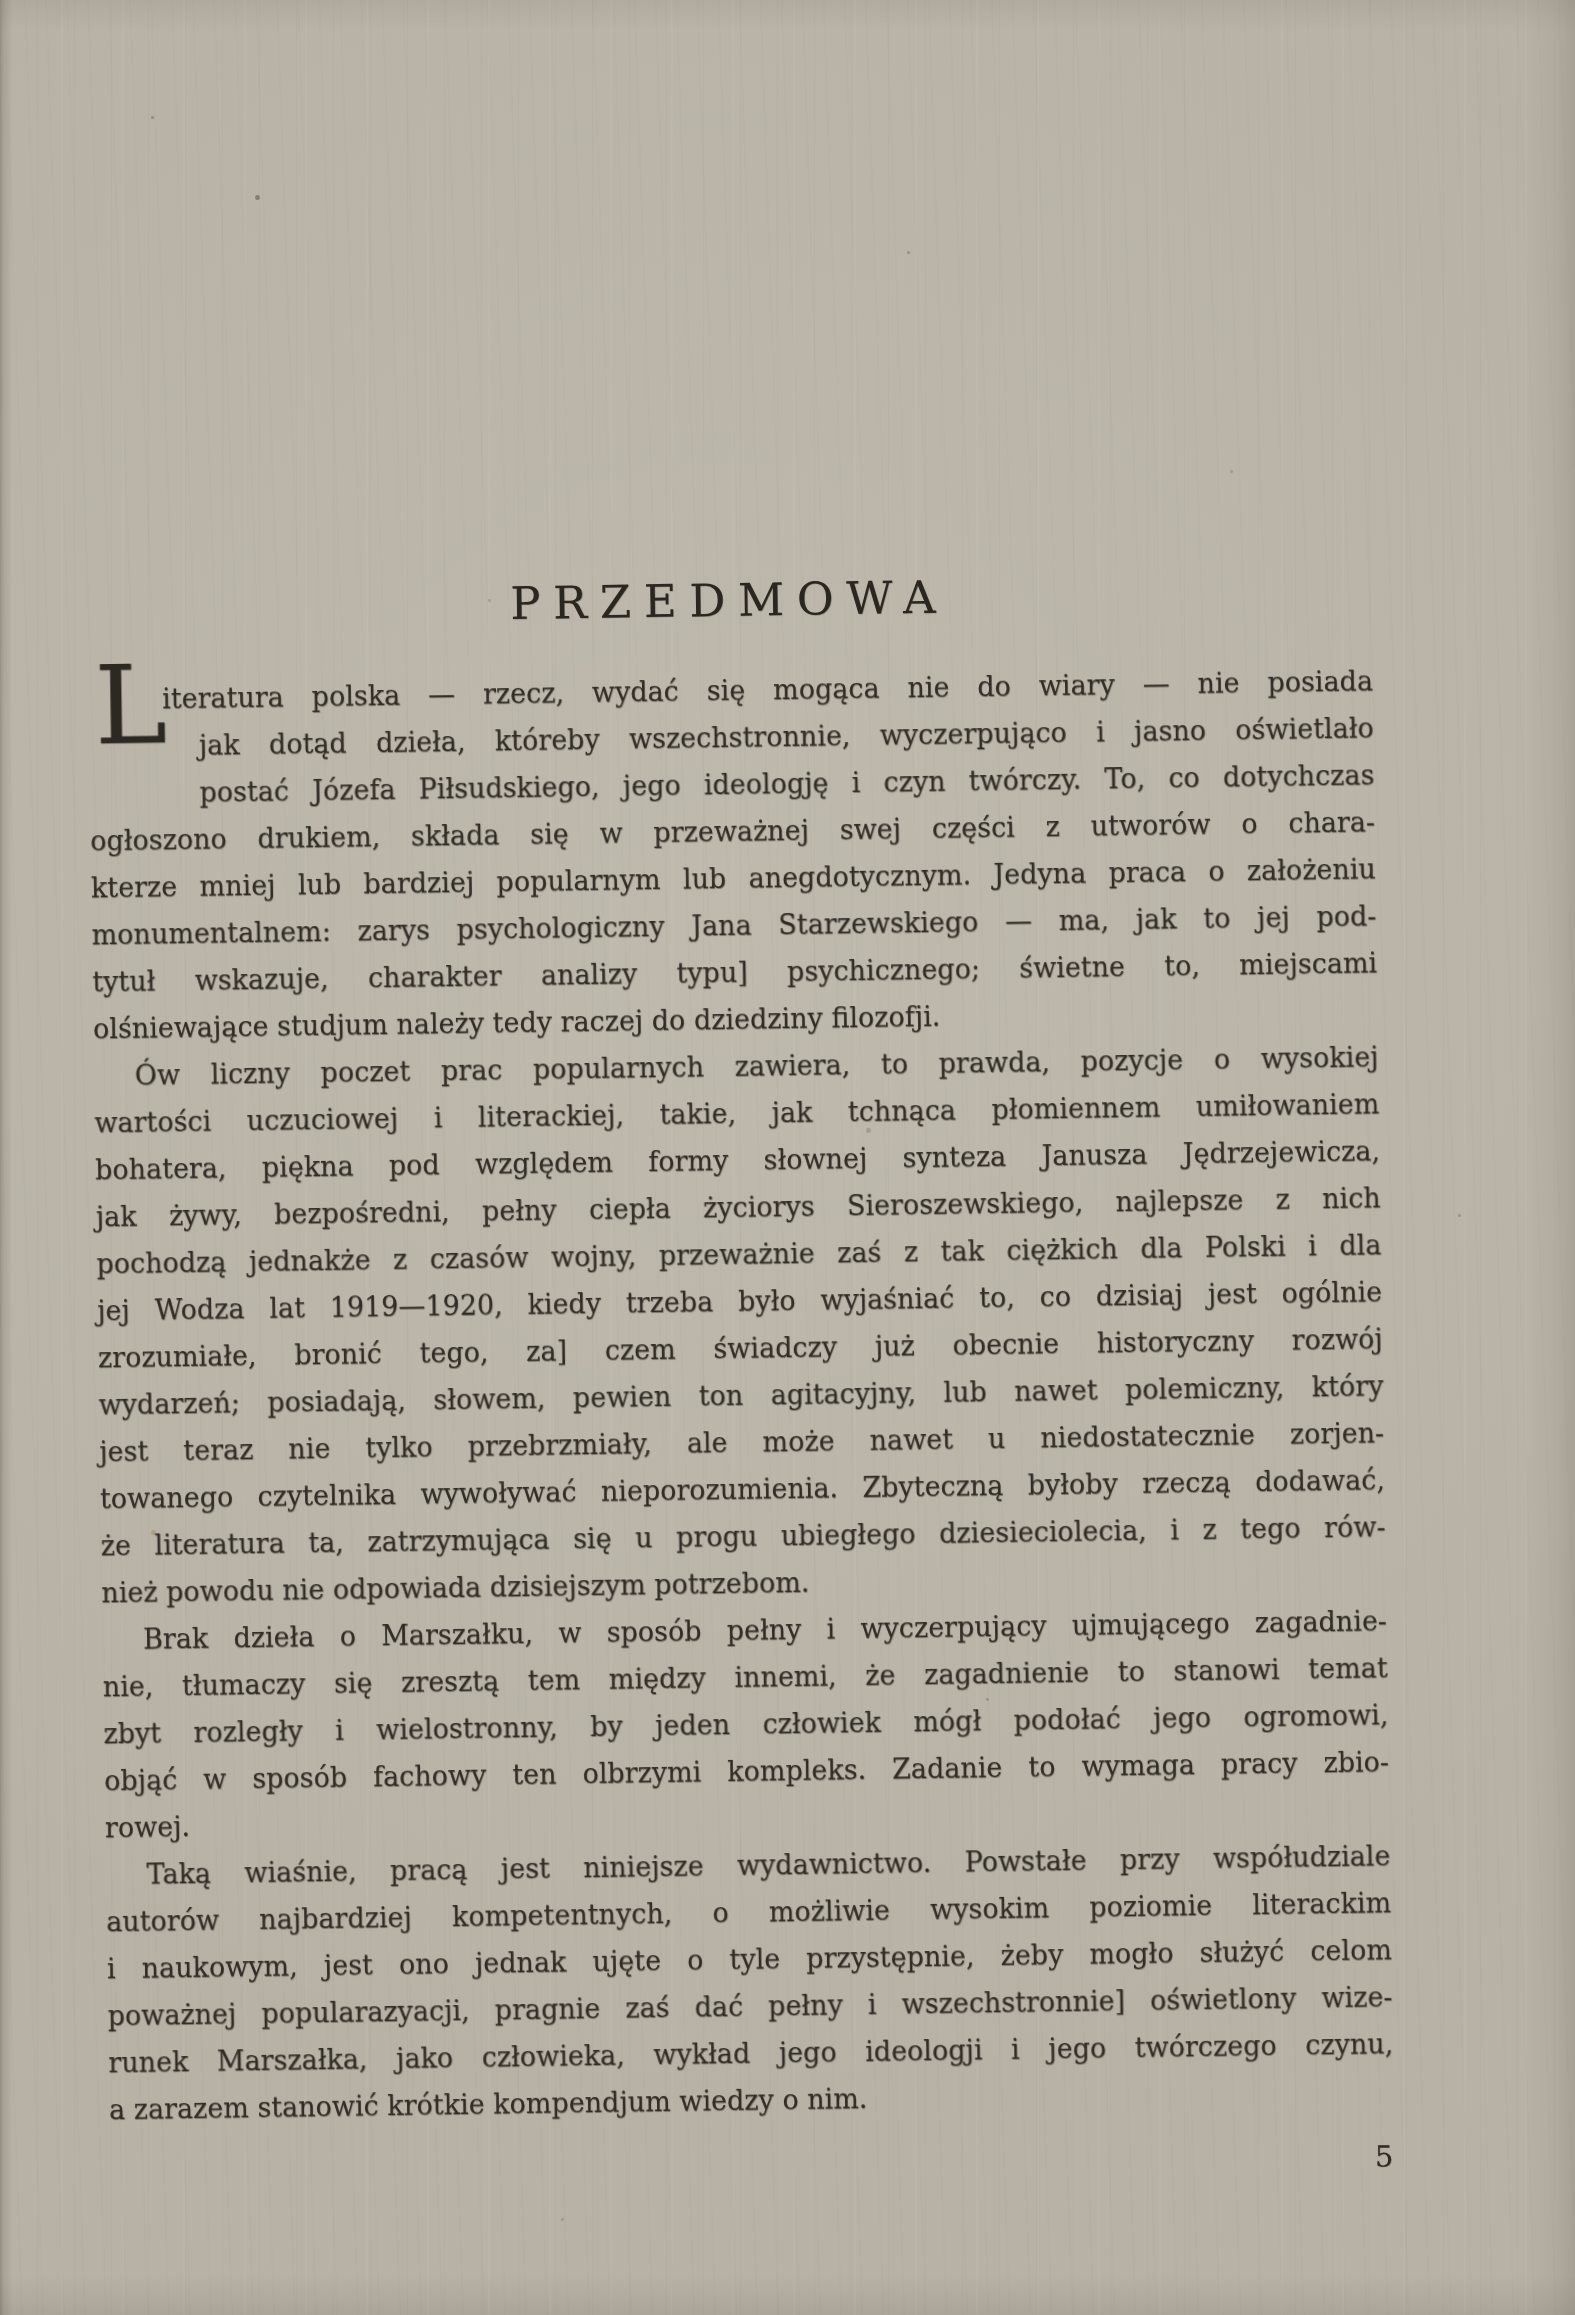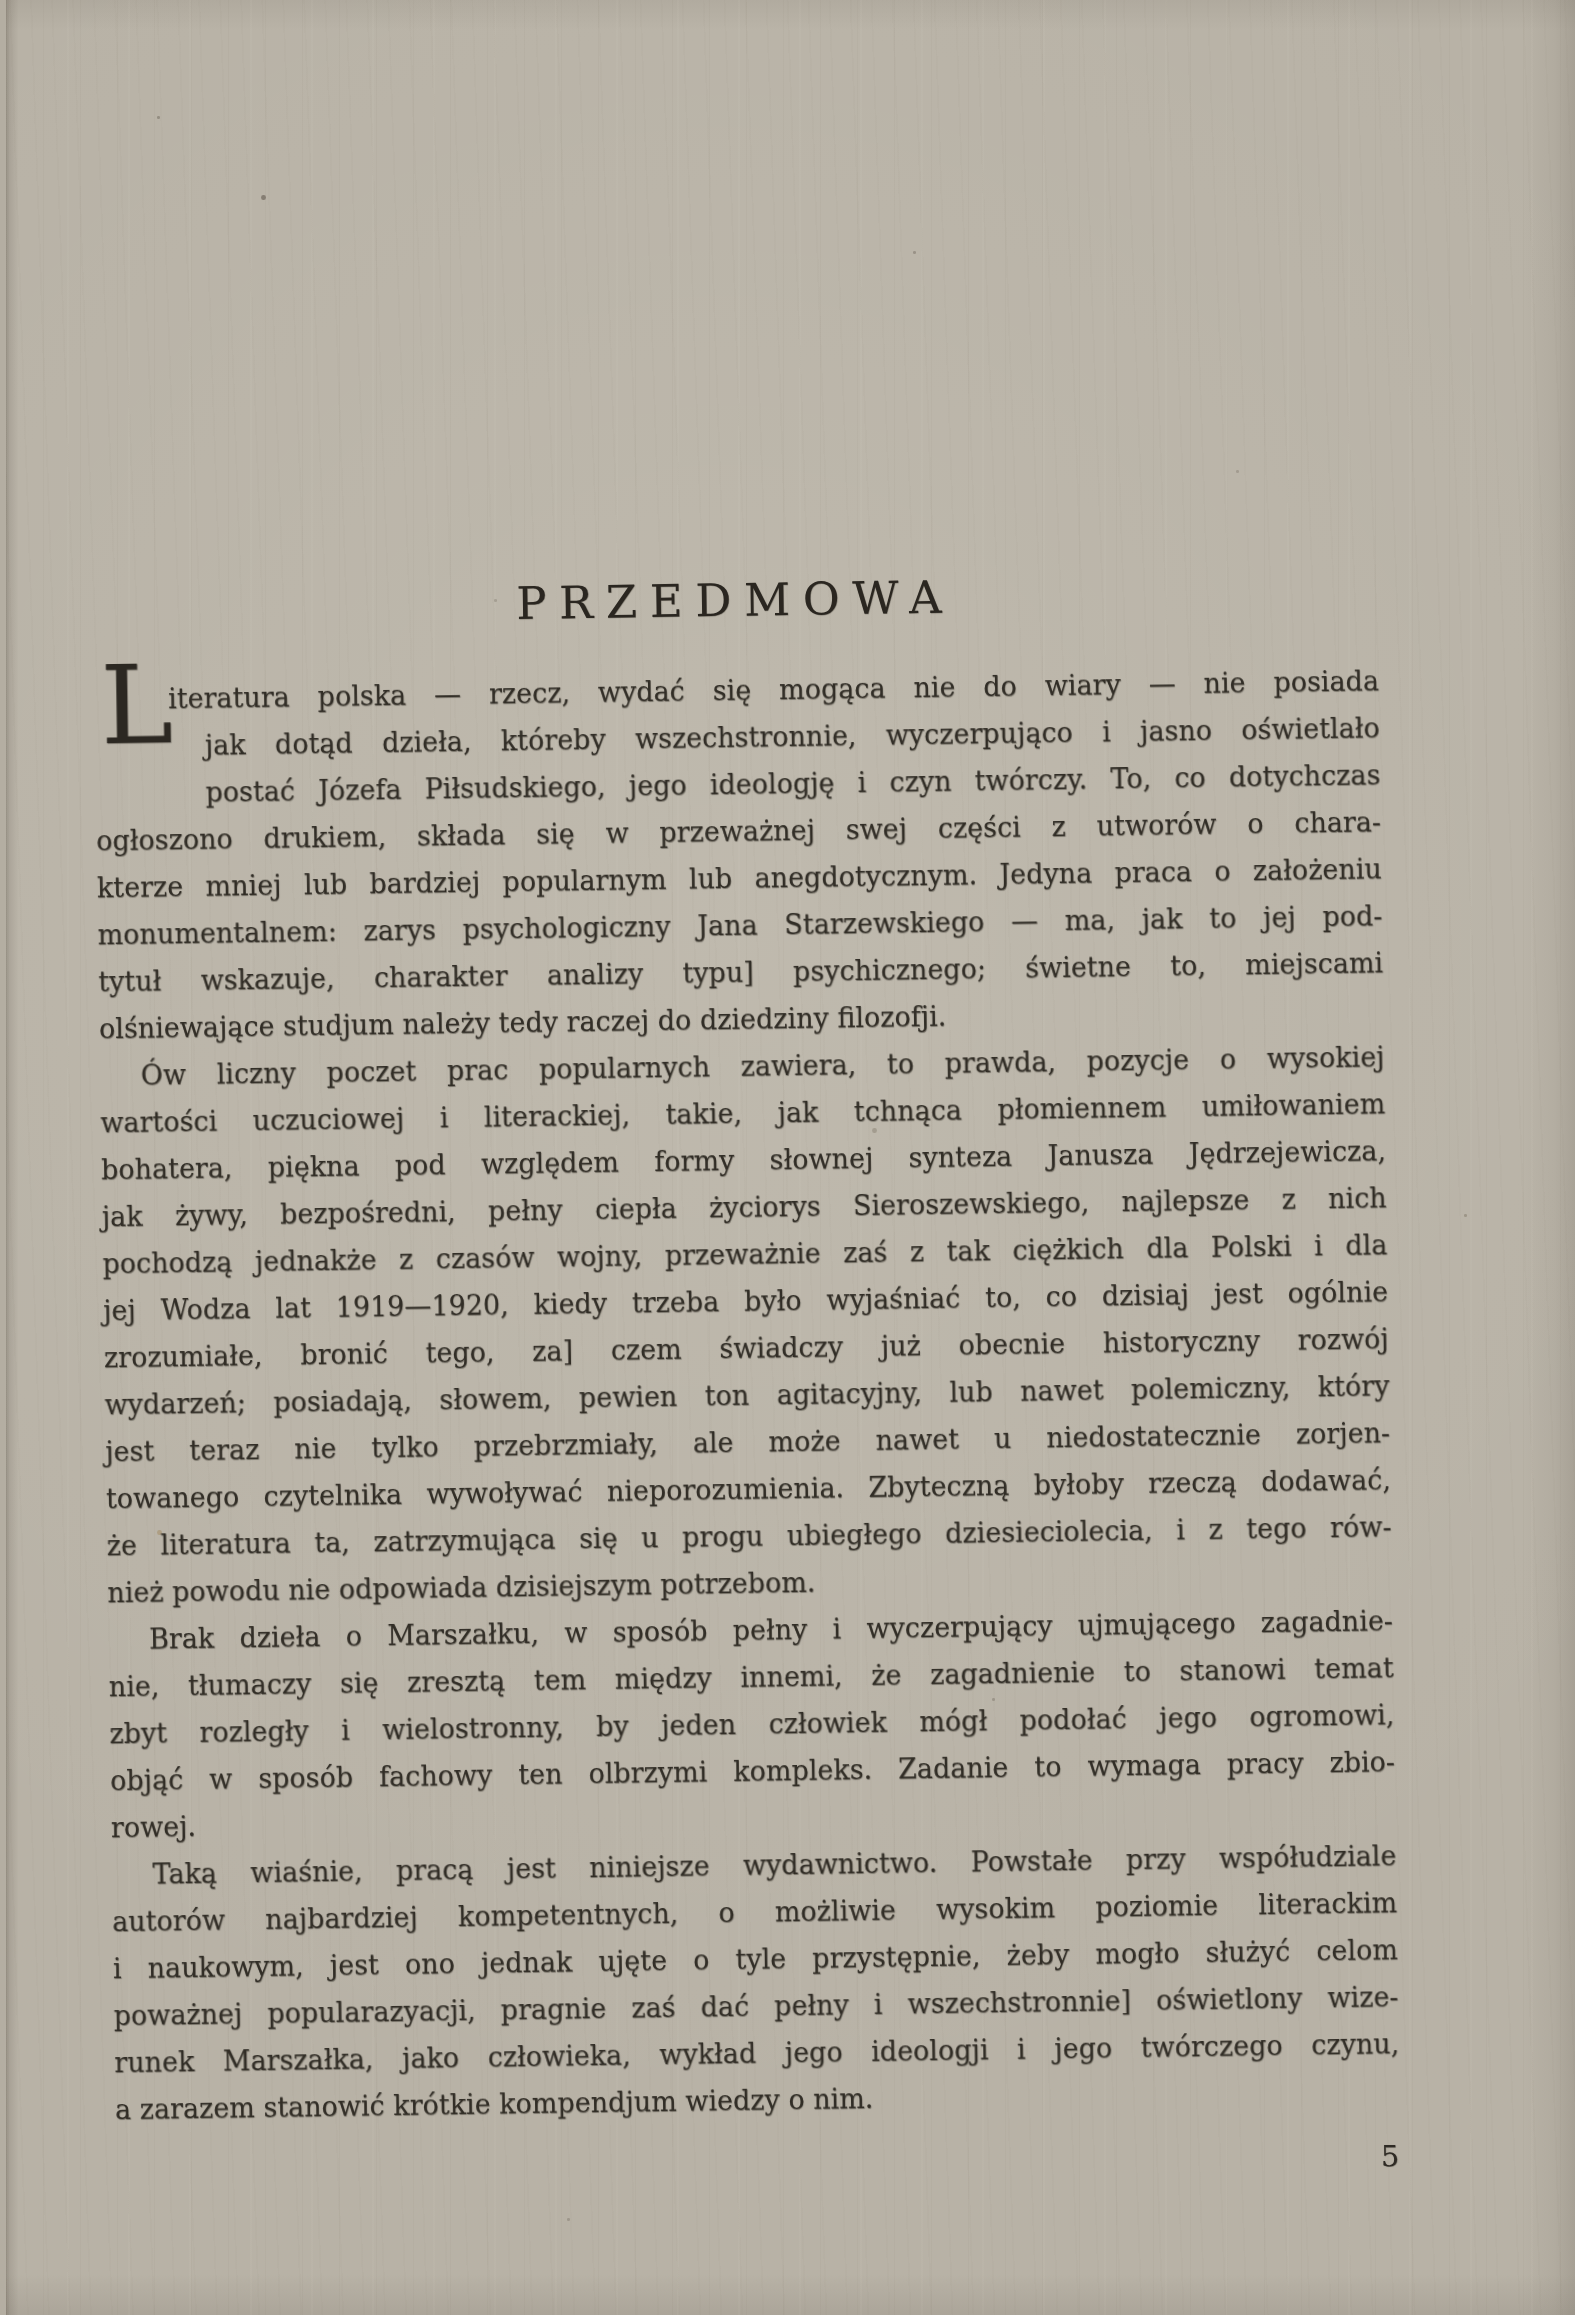--- a/index.html
+++ b/index.html
@@ -10,21 +10,20 @@
   }
   .scan{
     position:absolute;inset:0;
     background:
       radial-gradient(ellipse 115% 85% at 46% 40%, rgba(255,252,240,0.10), rgba(0,0,0,0) 62%),
       linear-gradient(90deg, rgba(56,48,38,0.30) 0px, rgba(56,48,38,0.12) 3.6px, rgba(0,0,0,0) 12.7px),
       linear-gradient(270deg, rgba(56,48,38,0.14) 0px, rgba(56,48,38,0.05) 22px, rgba(0,0,0,0) 54px),
       linear-gradient(0deg, rgba(56,48,38,0.10) 0px, rgba(0,0,0,0) 42px),
       linear-gradient(180deg, rgba(56,48,38,0.07) 0px, rgba(0,0,0,0) 31px),
       #b8b2a6;
-    margin-left: 6px;
   }
   .streaks{
     position:absolute;inset:0;
     background:
       repeating-linear-gradient(90deg, rgba(96,84,64,0.040) 0px, rgba(96,84,64,0.040) 0.9px, rgba(0,0,0,0) 0.9px, rgba(0,0,0,0) 37px),
       repeating-linear-gradient(90deg, rgba(255,250,235,0.035) 0px, rgba(255,250,235,0.035) 1.8px, rgba(0,0,0,0) 1.8px, rgba(0,0,0,0) 61px),
       repeating-linear-gradient(88deg, rgba(96,84,64,0.022) 0px, rgba(96,84,64,0.022) 1.8px, rgba(0,0,0,0) 1.8px, rgba(0,0,0,0) 21px);
   }
   .specks{
     position:absolute;left:0;top:0;width:2.7px;height:2.7px;border-radius:50%;

